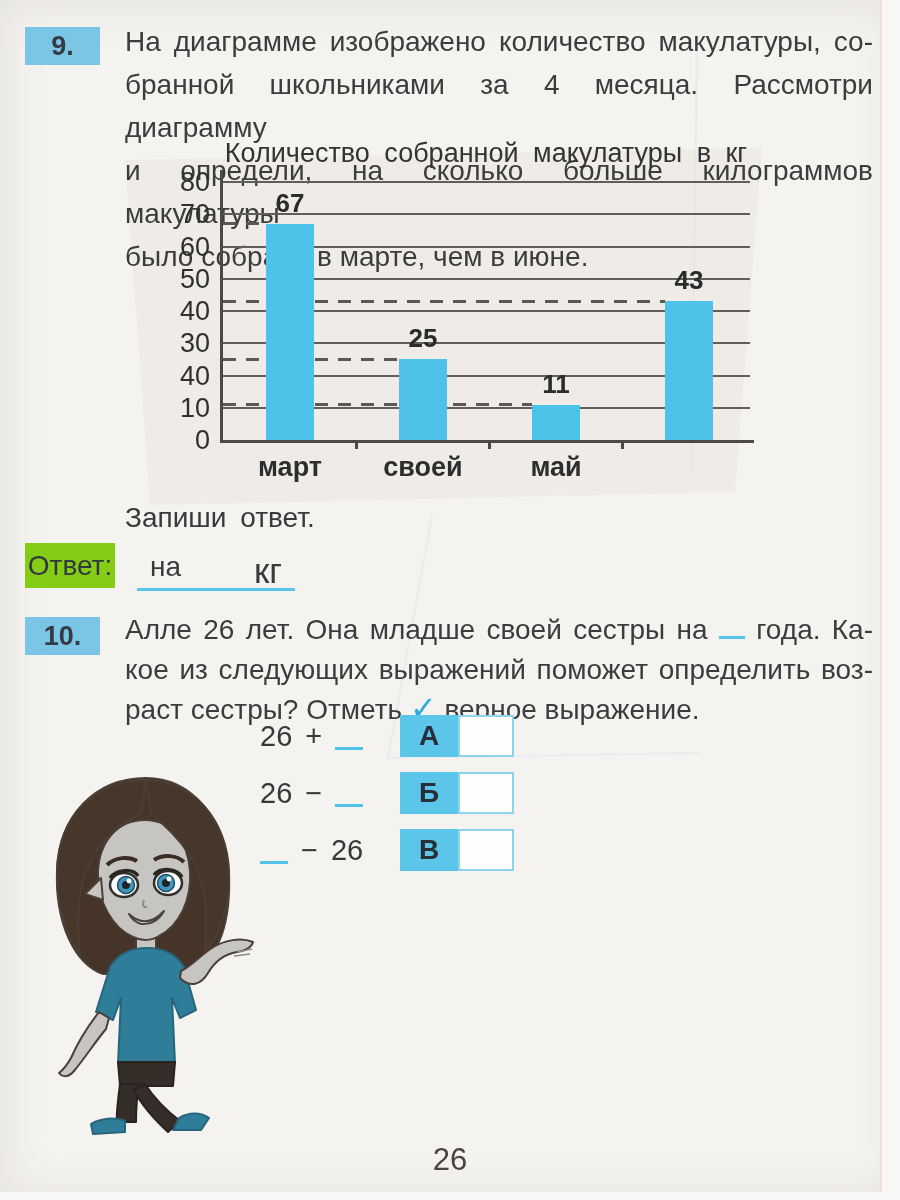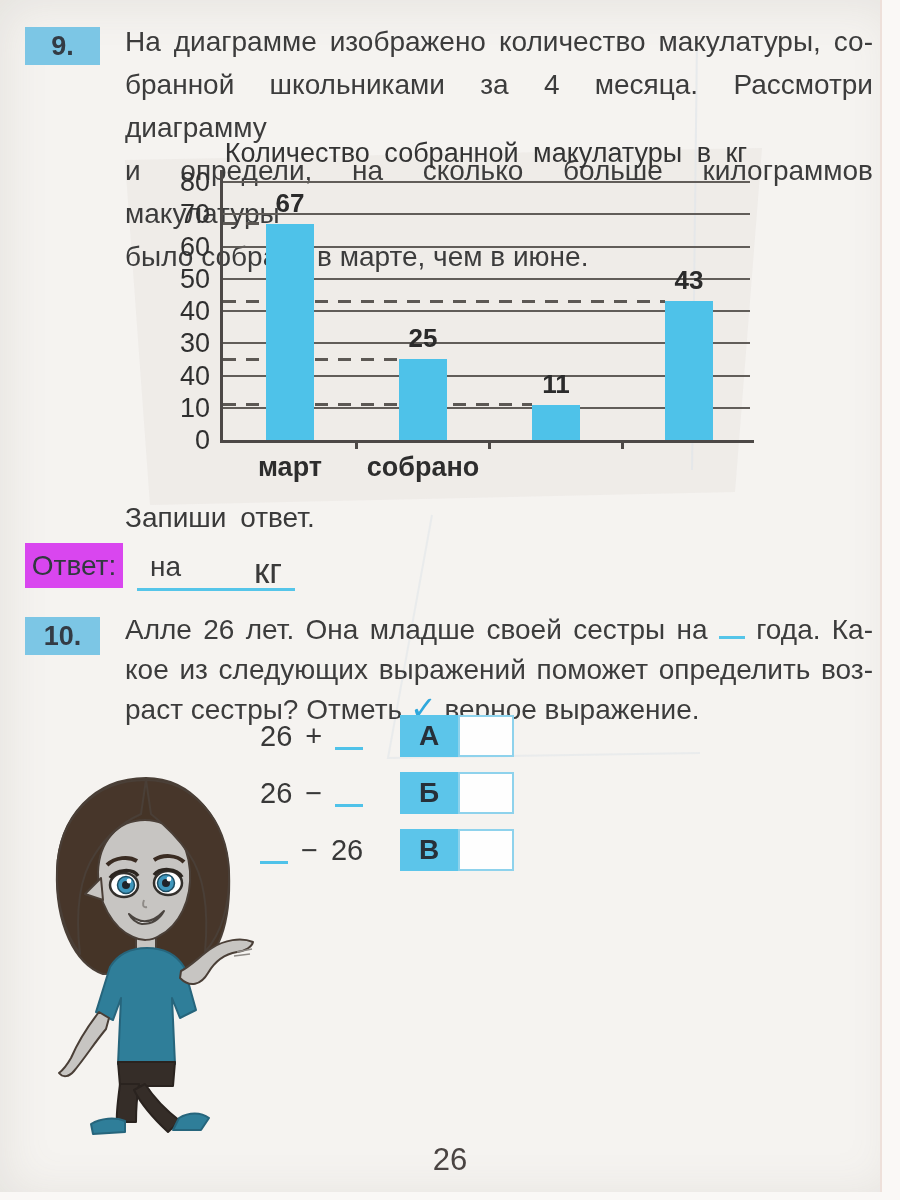--- a/index.html
+++ b/index.html
@@ -23,21 +23,21 @@
   .grid{position:absolute;left:0;height:2px;background:#615d59;}
   .dashline{position:absolute;left:0;height:3px;
             background:repeating-linear-gradient(90deg,#5c5854 0 13px,transparent 13px 23px);}
   .bar{position:absolute;background:#4ec2e9;}
   .bval{position:absolute;width:84px;text-align:center;font-size:26px;font-weight:bold;color:#2b2b2b;}
   .bmonth{position:absolute;width:140px;text-align:center;font-size:27px;font-weight:600;color:#2d2d2d;}
   .tick{position:absolute;width:3px;height:9px;background:#4c4846;top:258px;}
   .yaxis{position:absolute;left:-3px;top:-12px;width:3px;height:273px;background:#4c4846;}
   .xaxis{position:absolute;left:-3px;top:258px;width:534px;height:3px;background:#4c4846;}
   .instruction{position:absolute;left:125px;top:502px;font-size:28px;word-spacing:6px;}
-  .answer-box{position:absolute;left:25px;top:543px;width:98px;height:45px;background:#d946ef;
+  .answer-box{position:absolute;left:25px;top:543px;width:90px;height:45px;background:#84cc16;
               display:flex;align-items:center;justify-content:center;font-size:28px;color:#31393f;}
   .answer-prefix{position:absolute;left:150px;top:551px;font-size:28px;text-align:center;}
   .answer-suffix{position:absolute;left:254px;top:551px;font-size:35px;}
   .answer-underline{position:absolute;left:137px;top:588px;width:158px;height:3px;background:#55c5e9;}
   .inline-blank{display:inline-block;width:26px;height:16px;border-bottom:3px solid #55c5e9;}
   .check{color:#2fa8dc;font-weight:bold;font-size:32px;line-height:30px;}
   .options{position:absolute;left:260px;top:715px;width:260px;}
   .opt-row{position:relative;height:42px;margin-bottom:15px;}
   .opt-expr{position:absolute;left:0;top:0;height:42px;display:flex;align-items:center;gap:13px;
             font-size:29px;color:#383838;}
@@ -95,23 +95,24 @@
       <div class="grid" style="top: -1px; width: 527px;"></div>
       <div class="dashline" style="top: 40.425px; width: 43px;"></div>
       <div class="dashline" style="top: 175.875px; width: 176px;"></div>
       <div class="dashline" style="top: 221.025px; width: 309px;"></div>
       <div class="dashline" style="top: 117.825px; width: 442px;"></div>
       <div class="bar" style="left: 43px; top: 41.925px; width: 48px; height: 216.075px; background: rgb(78, 194, 233);"></div>
       <div class="bval" style="left: 25px; top: 5.925px;">67</div>
       <div class="bmonth" style="left: -3px; top: 270px;">март</div>
       <div class="bar" style="left: 176px; top: 177.375px; width: 48px; height: 80.625px; background: rgb(78, 194, 233);"></div>
       <div class="bval" style="left: 158px; top: 141.375px;">25</div>
-      <div class="bmonth" style="left: 130px; top: 270px;">собрано</div>
+      <div class="bmonth" style="left: 130px; top: 270px;">своей</div>
       <div class="bar" style="left: 309px; top: 222.525px; width: 48px; height: 35.475px; background: rgb(78, 194, 233);"></div>
       <div class="bval" style="left: 291px; top: 186.525px;">11</div>
+      <div class="bmonth" style="left: 263px; top: 270px;">май</div>
       <div class="bar" style="left: 442px; top: 119.325px; width: 48px; height: 138.675px; background: rgb(78, 194, 233);"></div>
       <div class="bval" style="left: 424px; top: 83.325px;">43</div>
       <div class="tick" style="left: 132px;"></div>
       <div class="tick" style="left: 265px;"></div>
       <div class="tick" style="left: 398px;"></div>
     </div>
 
   <div class="instruction">Запиши ответ.</div>
   <div class="answer-box">
     <span>Ответ:</span>

